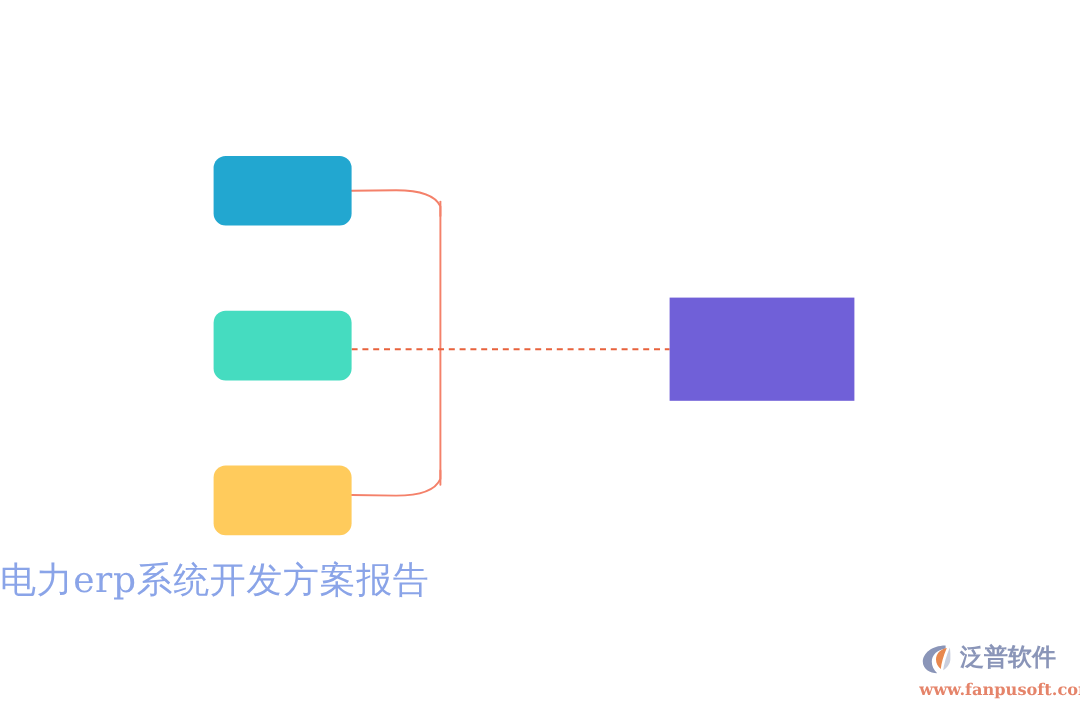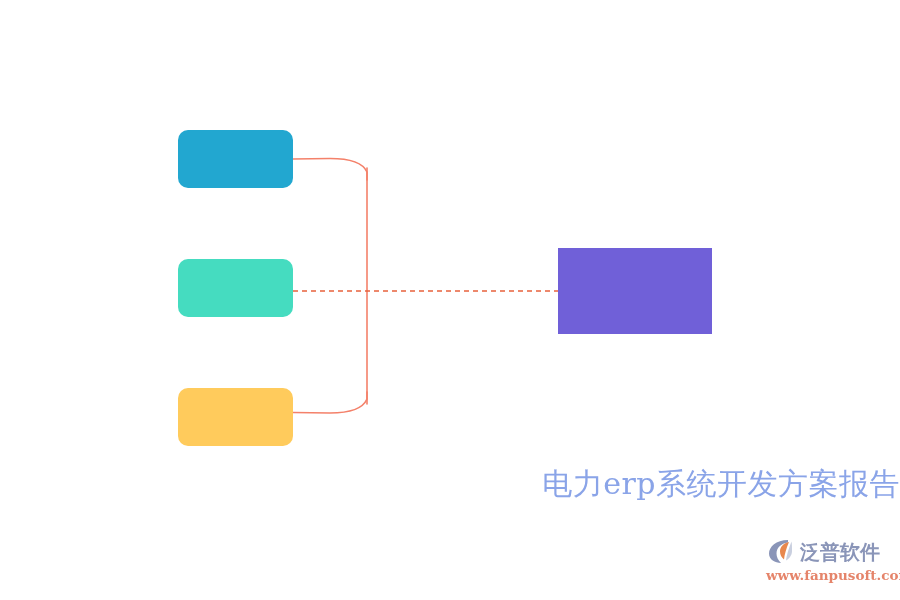--- a/index.html
+++ b/index.html
@@ -35,38 +35,38 @@
     top: 0;
     width: 900px;
     height: 600px;
     pointer-events: none;
   }
   #diagram-title {
     position: absolute;
     left: 0;
     top: 464px;
     width: 900px;
-    text-align: right;
+    text-align: left;
     font-family: "DejaVu Serif", "Liberation Serif", serif;
     font-size: 30px;
     line-height: 40px;
     letter-spacing: 0.5px;
     color: #8aa4e8;
     white-space: nowrap;
   }
   #watermark {
     position: absolute;
     left: 766px;
     top: 534px;
     width: 126px;
     height: 54px;
   }
   #watermark-brand-row {
     display: flex;
-    align-items: flex-end;
+    align-items: flex-start;
     gap: 4px;
     height: 32px;
   }
   #watermark-logo-icon {
     width: 30px;
     height: 30px;
     flex: 0 0 30px;
   }
   #watermark-brand-text {
     font-family: "DejaVu Sans", "Liberation Sans", sans-serif;

